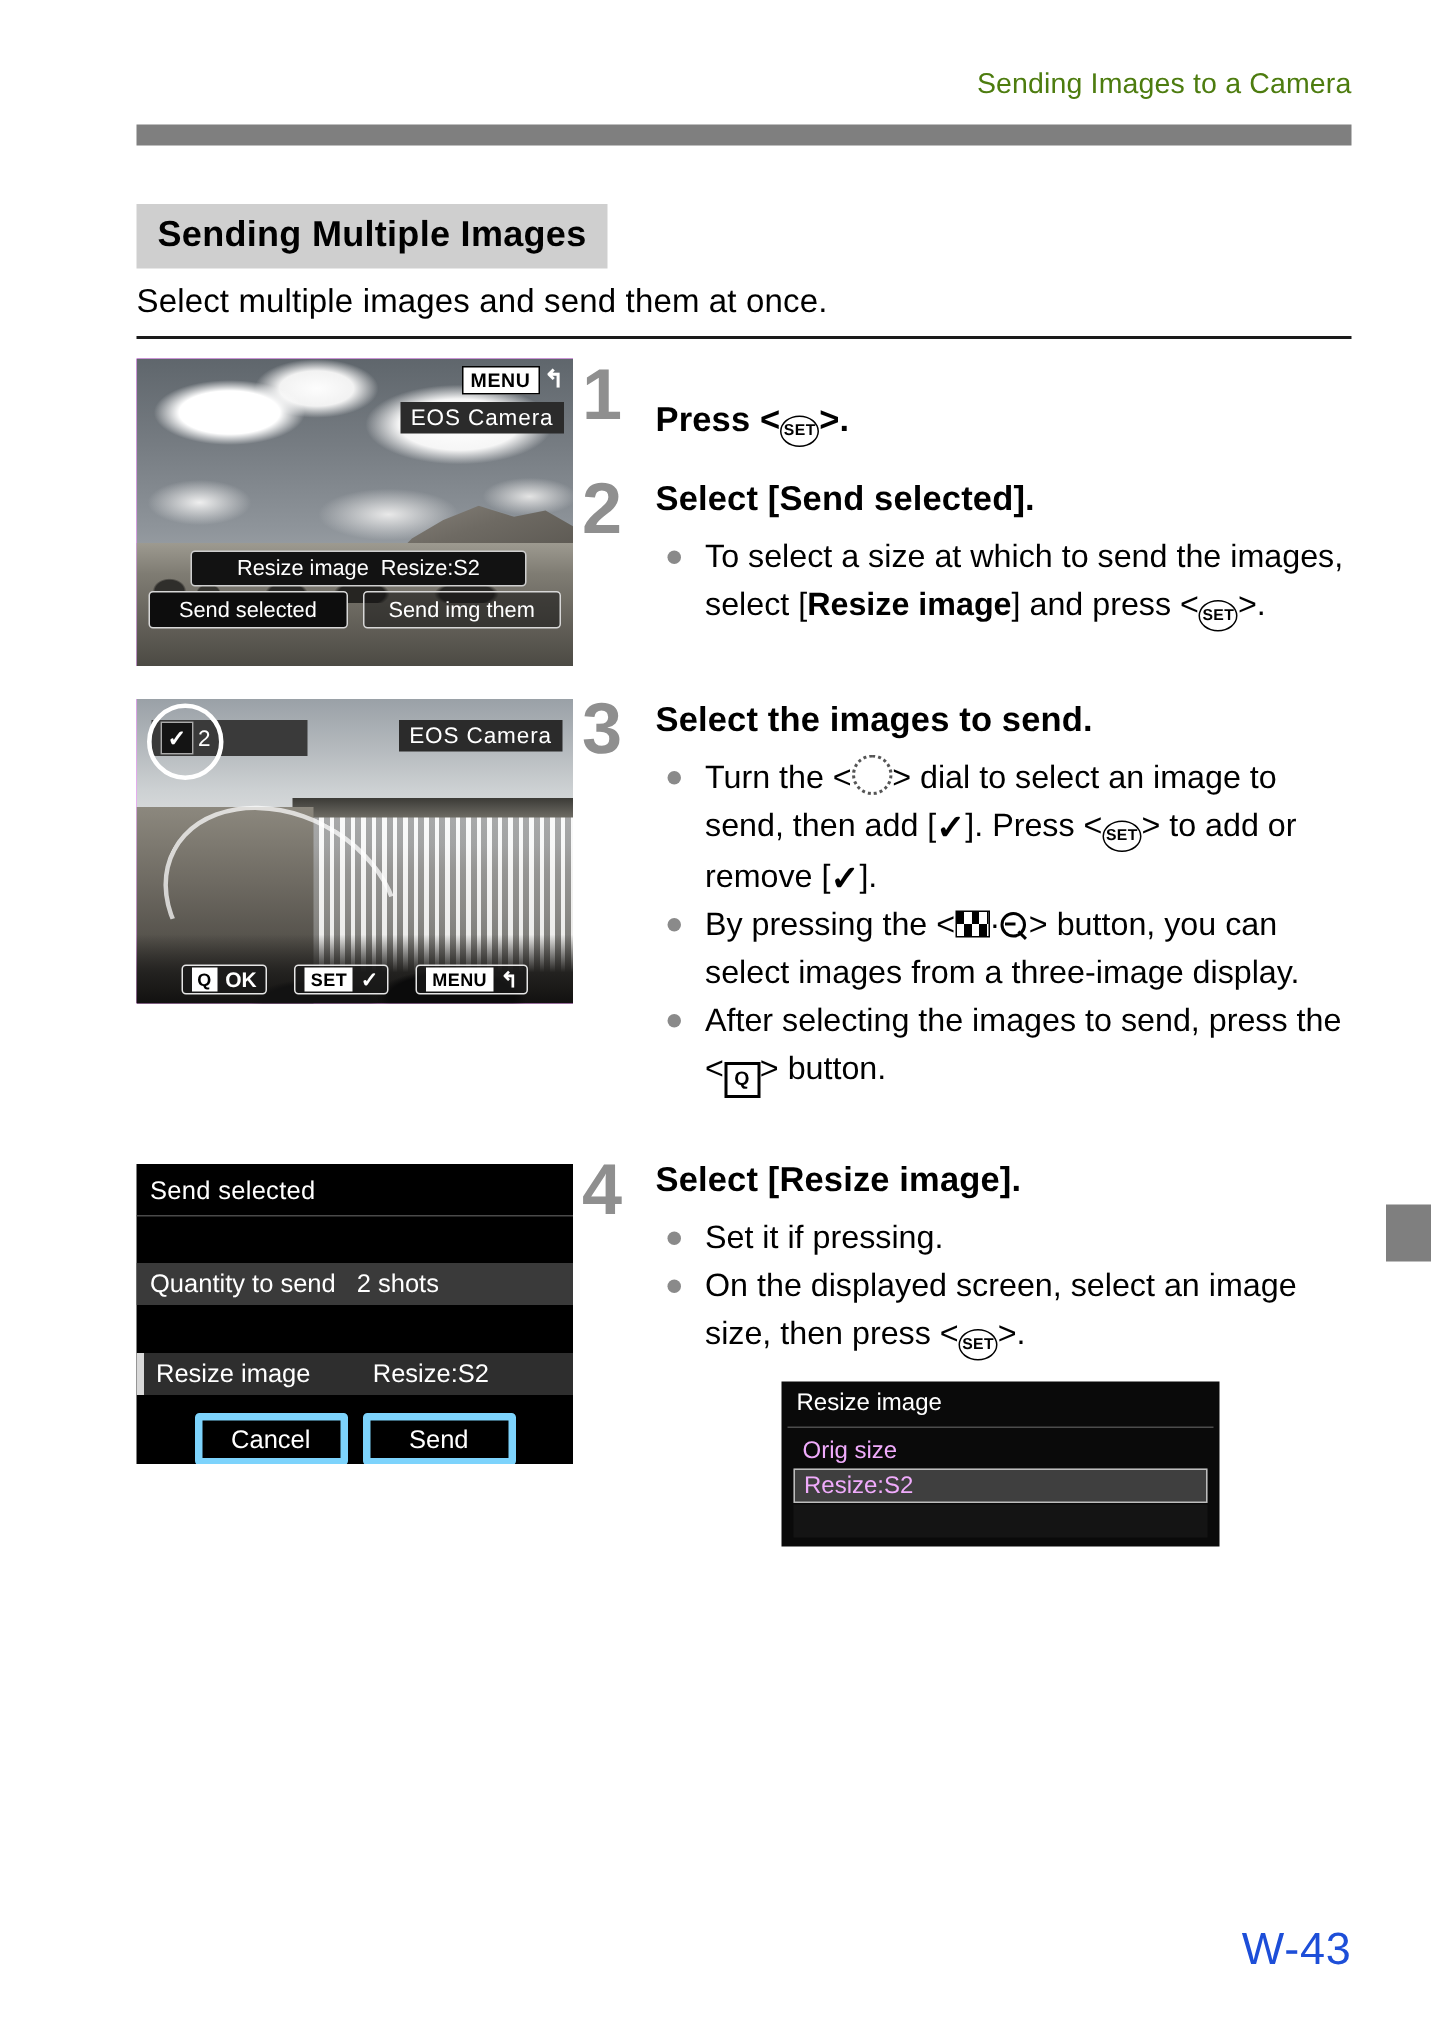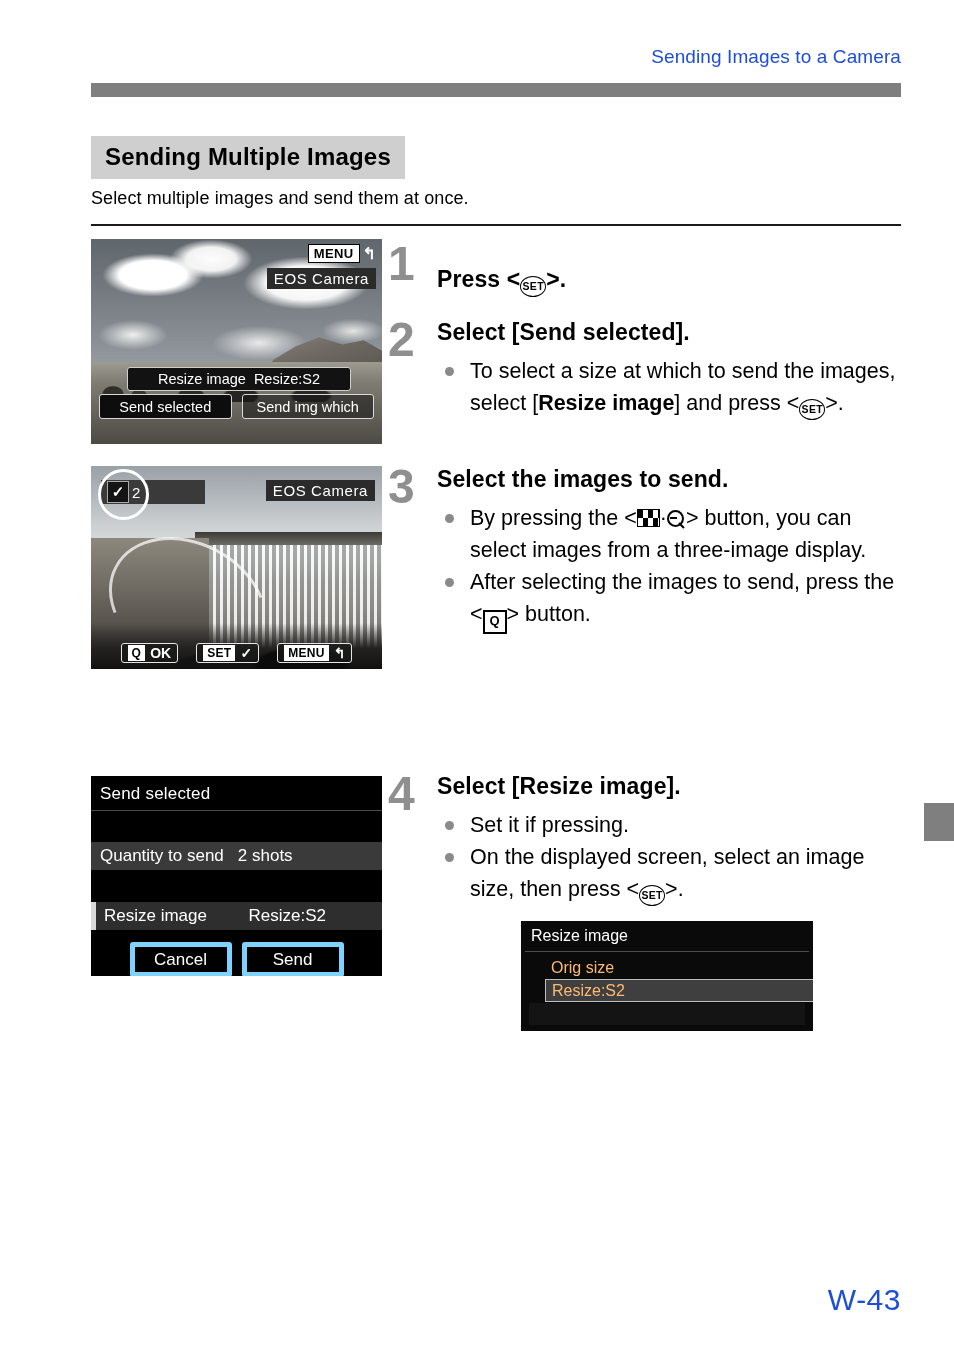--- a/index.html
+++ b/index.html
@@ -9,37 +9,37 @@
     font-family:"Liberation Sans", sans-serif;
     color:#000;
     position:relative;
     overflow:hidden;
   }
   .page{position:relative;width:954px;height:1345px;}
 
   
   .running-head{
     position:absolute;top:46px;right:53px;
-    font-size:19px;letter-spacing:.1px;color:#1d4ed8;
+    font-size:19px;letter-spacing:.1px;color:#4d7c0f;
   }
   .head-rule{
     position:absolute;left:91px;top:83px;width:810px;height:14px;
     background:#7f7f7f;
   }
 
   
   .sec-head{
     position:absolute;left:91px;top:136px;
     background:#cfcfcf;
     padding:7px 14px 8px 14px;
     font-size:24px;font-weight:bold;letter-spacing:.2px;
   }
   .lead{
     position:absolute;left:91px;top:188px;
-    font-size:18px;letter-spacing:.1px;
+    font-size:22px;letter-spacing:.1px;
   }
   .rule{
     position:absolute;left:91px;top:224px;width:810px;height:2px;background:#1a1a1a;
   }
 
   
   .stepnum{
     position:absolute;
     color:#8f8f8f;
     font-weight:bold;
@@ -270,22 +270,22 @@
     width:92px;height:25px;border:5px solid #7dd3fc;border-radius:3px;
     color:#fff;font-size:17px;display:flex;align-items:center;justify-content:center;
     background:#000;
   }
 
   
   .s4{left:521px;top:921px;width:292px;height:110px;background:#0a0a0a;}
   .s4-title{position:absolute;left:10px;top:6px;color:#fff;font-size:16px;}
   .s4-sep{position:absolute;left:4px;top:30px;width:284px;height:1px;background:#4c4c4c;}
   .s4-item{
-    position:absolute;left:24px;width:276px;height:23px;display:flex;align-items:center;
-    color:#fdba74;font-size:16px;padding-left:6px;
+    position:absolute;left:8px;width:276px;height:23px;display:flex;align-items:center;
+    color:#f0abfc;font-size:16px;padding-left:6px;
   }
   .s4-i1{top:35px;}
   .s4-i2{top:58px;background:#3f3f3f;border:1px solid #bdbdbd;box-sizing:border-box;}
   .s4-blank{position:absolute;left:8px;top:82px;width:276px;height:22px;background:#141414;}
 
   
   .edge-tab{
     position:absolute;right:0;top:803px;width:30px;height:38px;background:#7f7f7f;
   }
   .folio{
@@ -314,20 +314,23 @@
   <div class="bullets" style="left:437px;top:355px;">
     <div class="bullet">
       <span>To select a size at which to send the images, select [</span><span class="b">Resize image</span><span>] and press &lt;</span><span class="set-ico">SET</span><span>&gt;.</span>
     </div>
   </div>
 
   <div class="stepnum" style="left:388px;top:463px;">3</div>
   <div class="steptitle" style="left:437px;top:466px;">Select the images to send.</div>
   <div class="bullets" style="left:437px;top:502px;">
 
+    <div class="bullet">
+      <span>Turn the &lt;</span><span class="dial-ico"></span><span>&gt; dial to select an image to send, then add [</span><span class="chk">✓</span><span>]. Press &lt;</span><span class="set-ico">SET</span><span>&gt; to add or remove [</span><span class="chk">✓</span><span>].</span>
+    </div>
 
     <div class="bullet">
       <span>By pressing the &lt;</span><span class="idx-ico"></span><span>·</span><span class="mag-ico"><span class="mag-minus"></span></span><span>&gt; button, you can select images from a three-image display.</span>
     </div>
 
     <div class="bullet">
       <span>After selecting the images to send, press the &lt;</span><span class="q-ico">Q</span><span>&gt; button.</span>
     </div>
   </div>
 
@@ -354,21 +357,21 @@
     </div>
     <div class="eos-badge">EOS Camera</div>
 
     <div class="row-resize1">
       <span>Resize image</span>
       <span>Resize:S2</span>
     </div>
 
     <div class="btnrow1">
       <div class="cbtn sel">Send selected</div>
-      <div class="cbtn unsel">Send img which</div>
+      <div class="cbtn unsel">Send img them</div>
     </div>
   </div>
 
   <div class="cam s2">
     <div class="sky2"></div>
     <div class="fallcliff"></div>
     <div class="fallcrest"></div>
     <div class="leftcliff"></div>
     <div class="rainbow"></div>
     <div class="darkrocks"></div>

